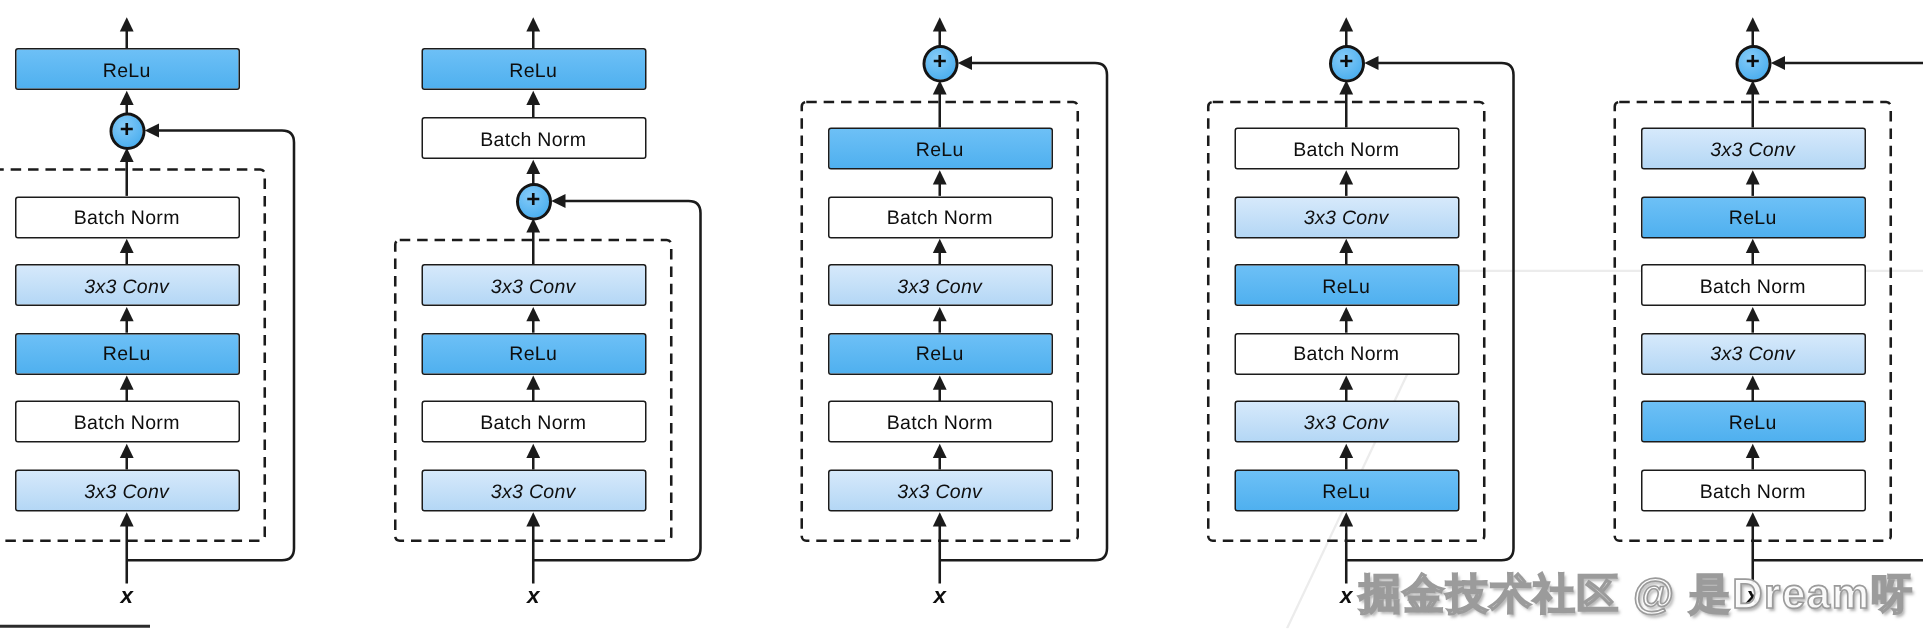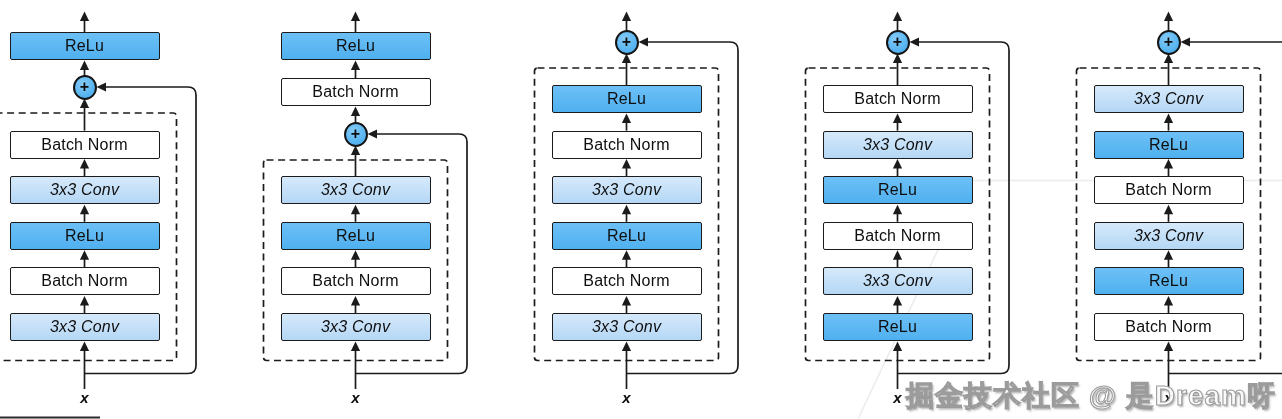--- a/index.html
+++ b/index.html
@@ -6,21 +6,21 @@
   .canvas{
     position:relative;width:1282px;height:419px;background:#fff;overflow:hidden;
     font-family:"Liberation Sans",sans-serif;
   }
   #wires{position:absolute;left:0;top:0;}
   .diagram{position:absolute;left:0;top:0;width:100%;height:100%;pointer-events:none;}
   .block{
     position:absolute;width:150px;height:28px;box-sizing:border-box;
     border:1.6px solid #1b1b1b;border-radius:2px;
     display:flex;align-items:center;justify-content:center;
-    font-size:16px;color:#0e0e0e;letter-spacing:.2px;white-space:nowrap;
+    font-size:13px;color:#0e0e0e;letter-spacing:.2px;white-space:nowrap;
   }
   .block.relu{background:linear-gradient(180deg,#6dc0f6 0%,#4fb0ef 100%);}
   .block.conv{background:linear-gradient(180deg,#d6e9fb 0%,#b4d7f5 100%);font-style:italic;}
   .block.bn{background:#ffffff;}
   .plus{
     position:absolute;width:20px;height:20px;box-sizing:content-box;
     border:2px solid #141414;border-radius:50%;
     background:radial-gradient(circle at 38% 32%,#85cbf8 0%,#4fb0ef 75%);
     display:flex;align-items:center;justify-content:center;
     font-size:16px;font-weight:700;color:#0c0c0c;line-height:1;padding-bottom:1px;

